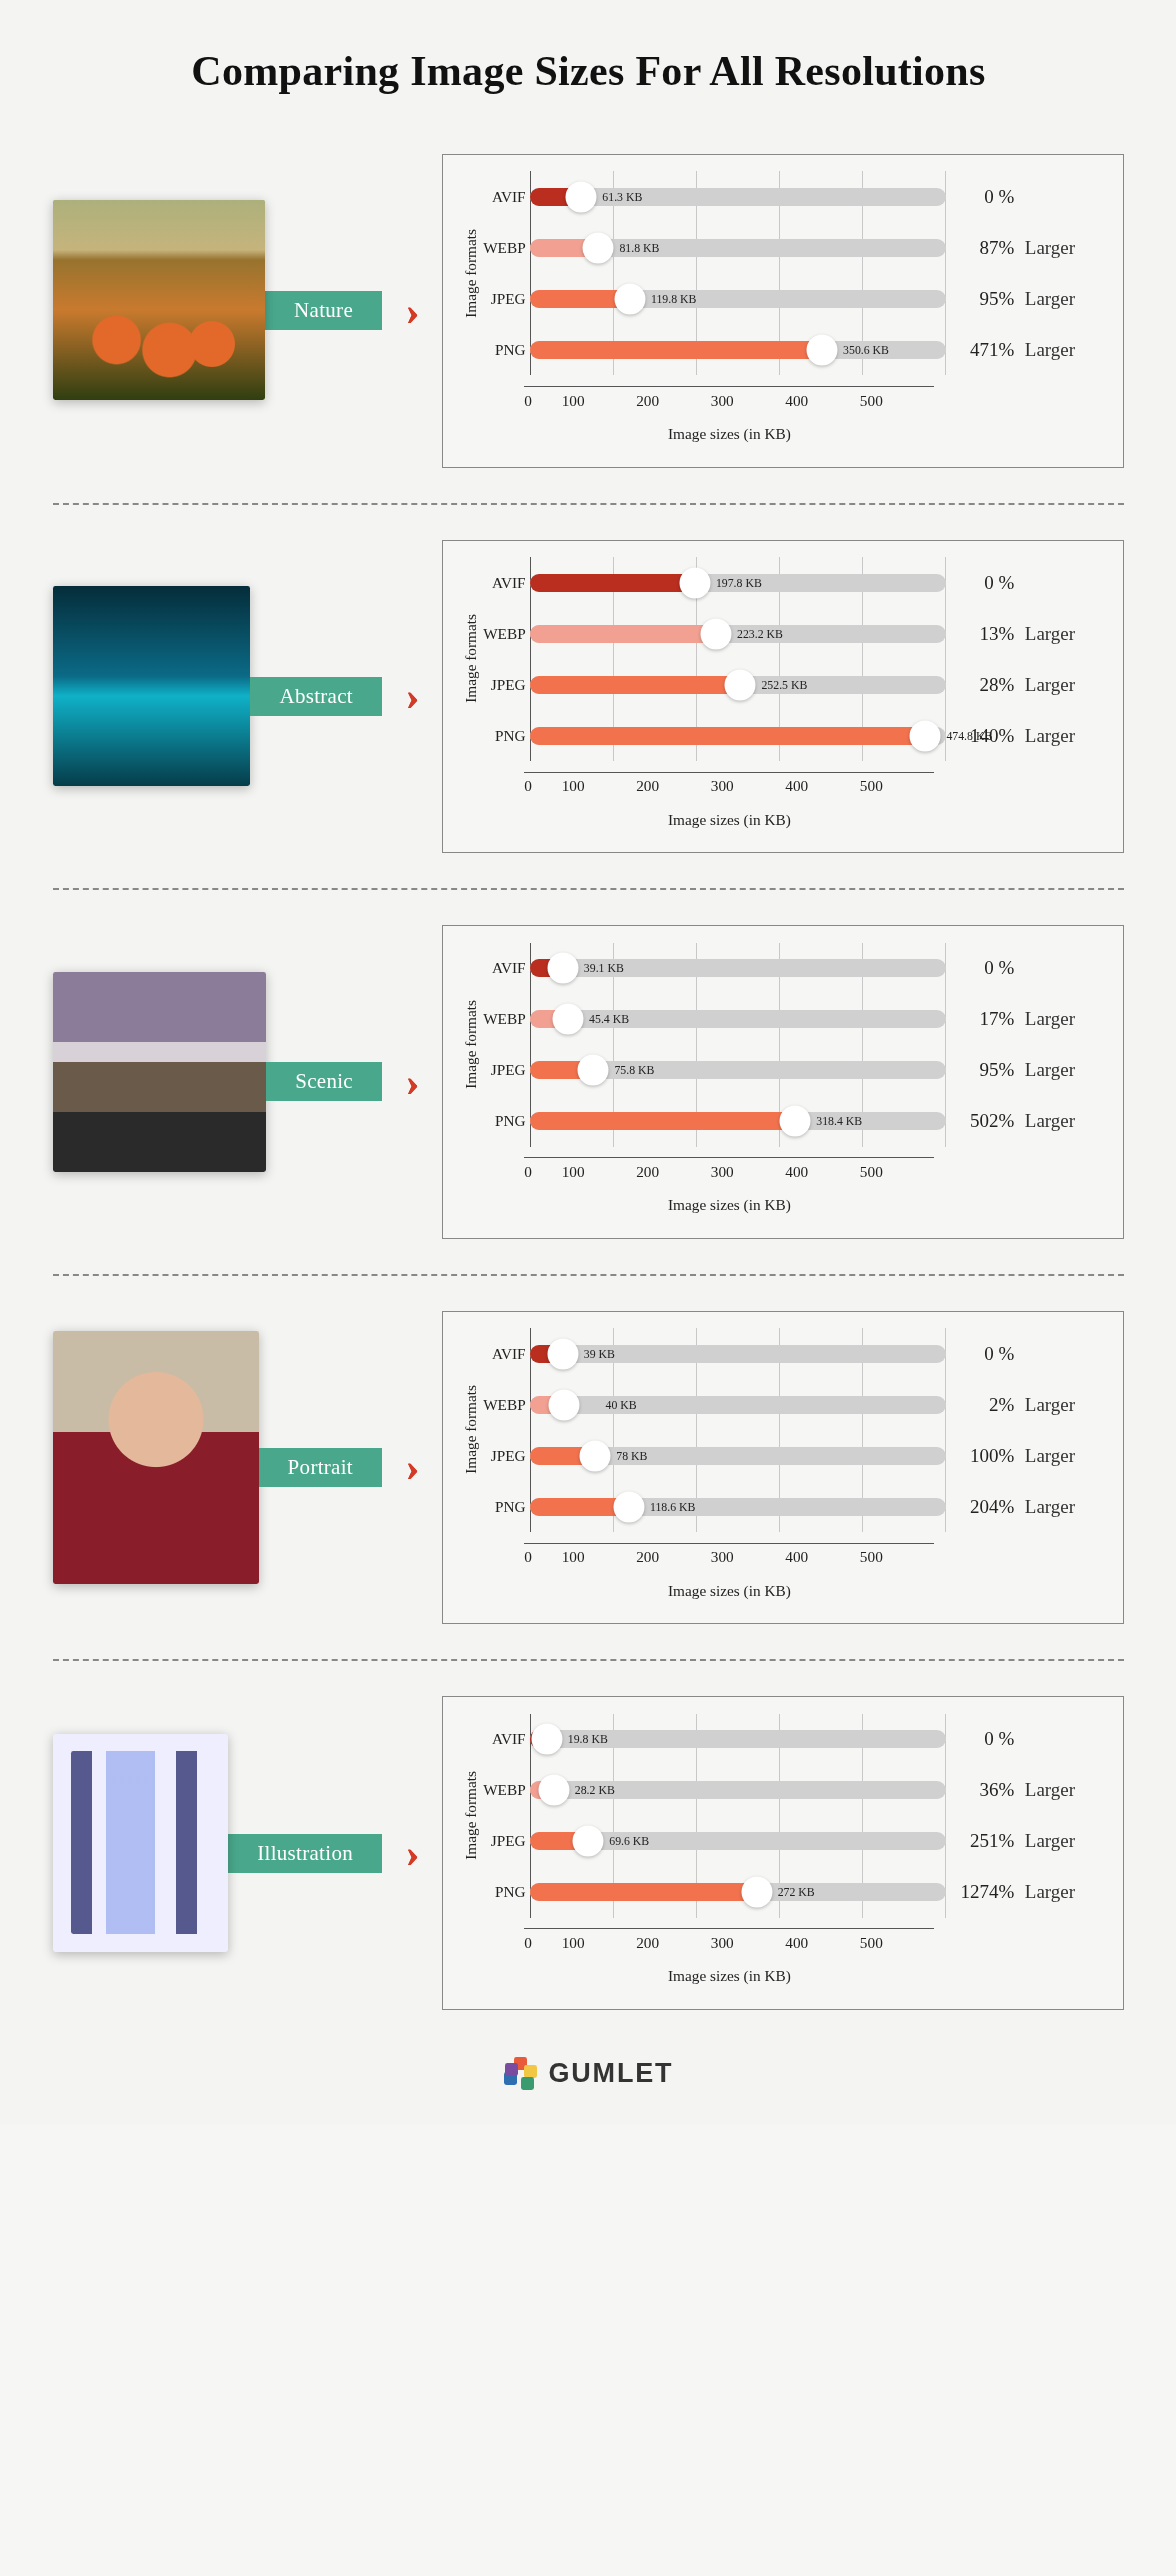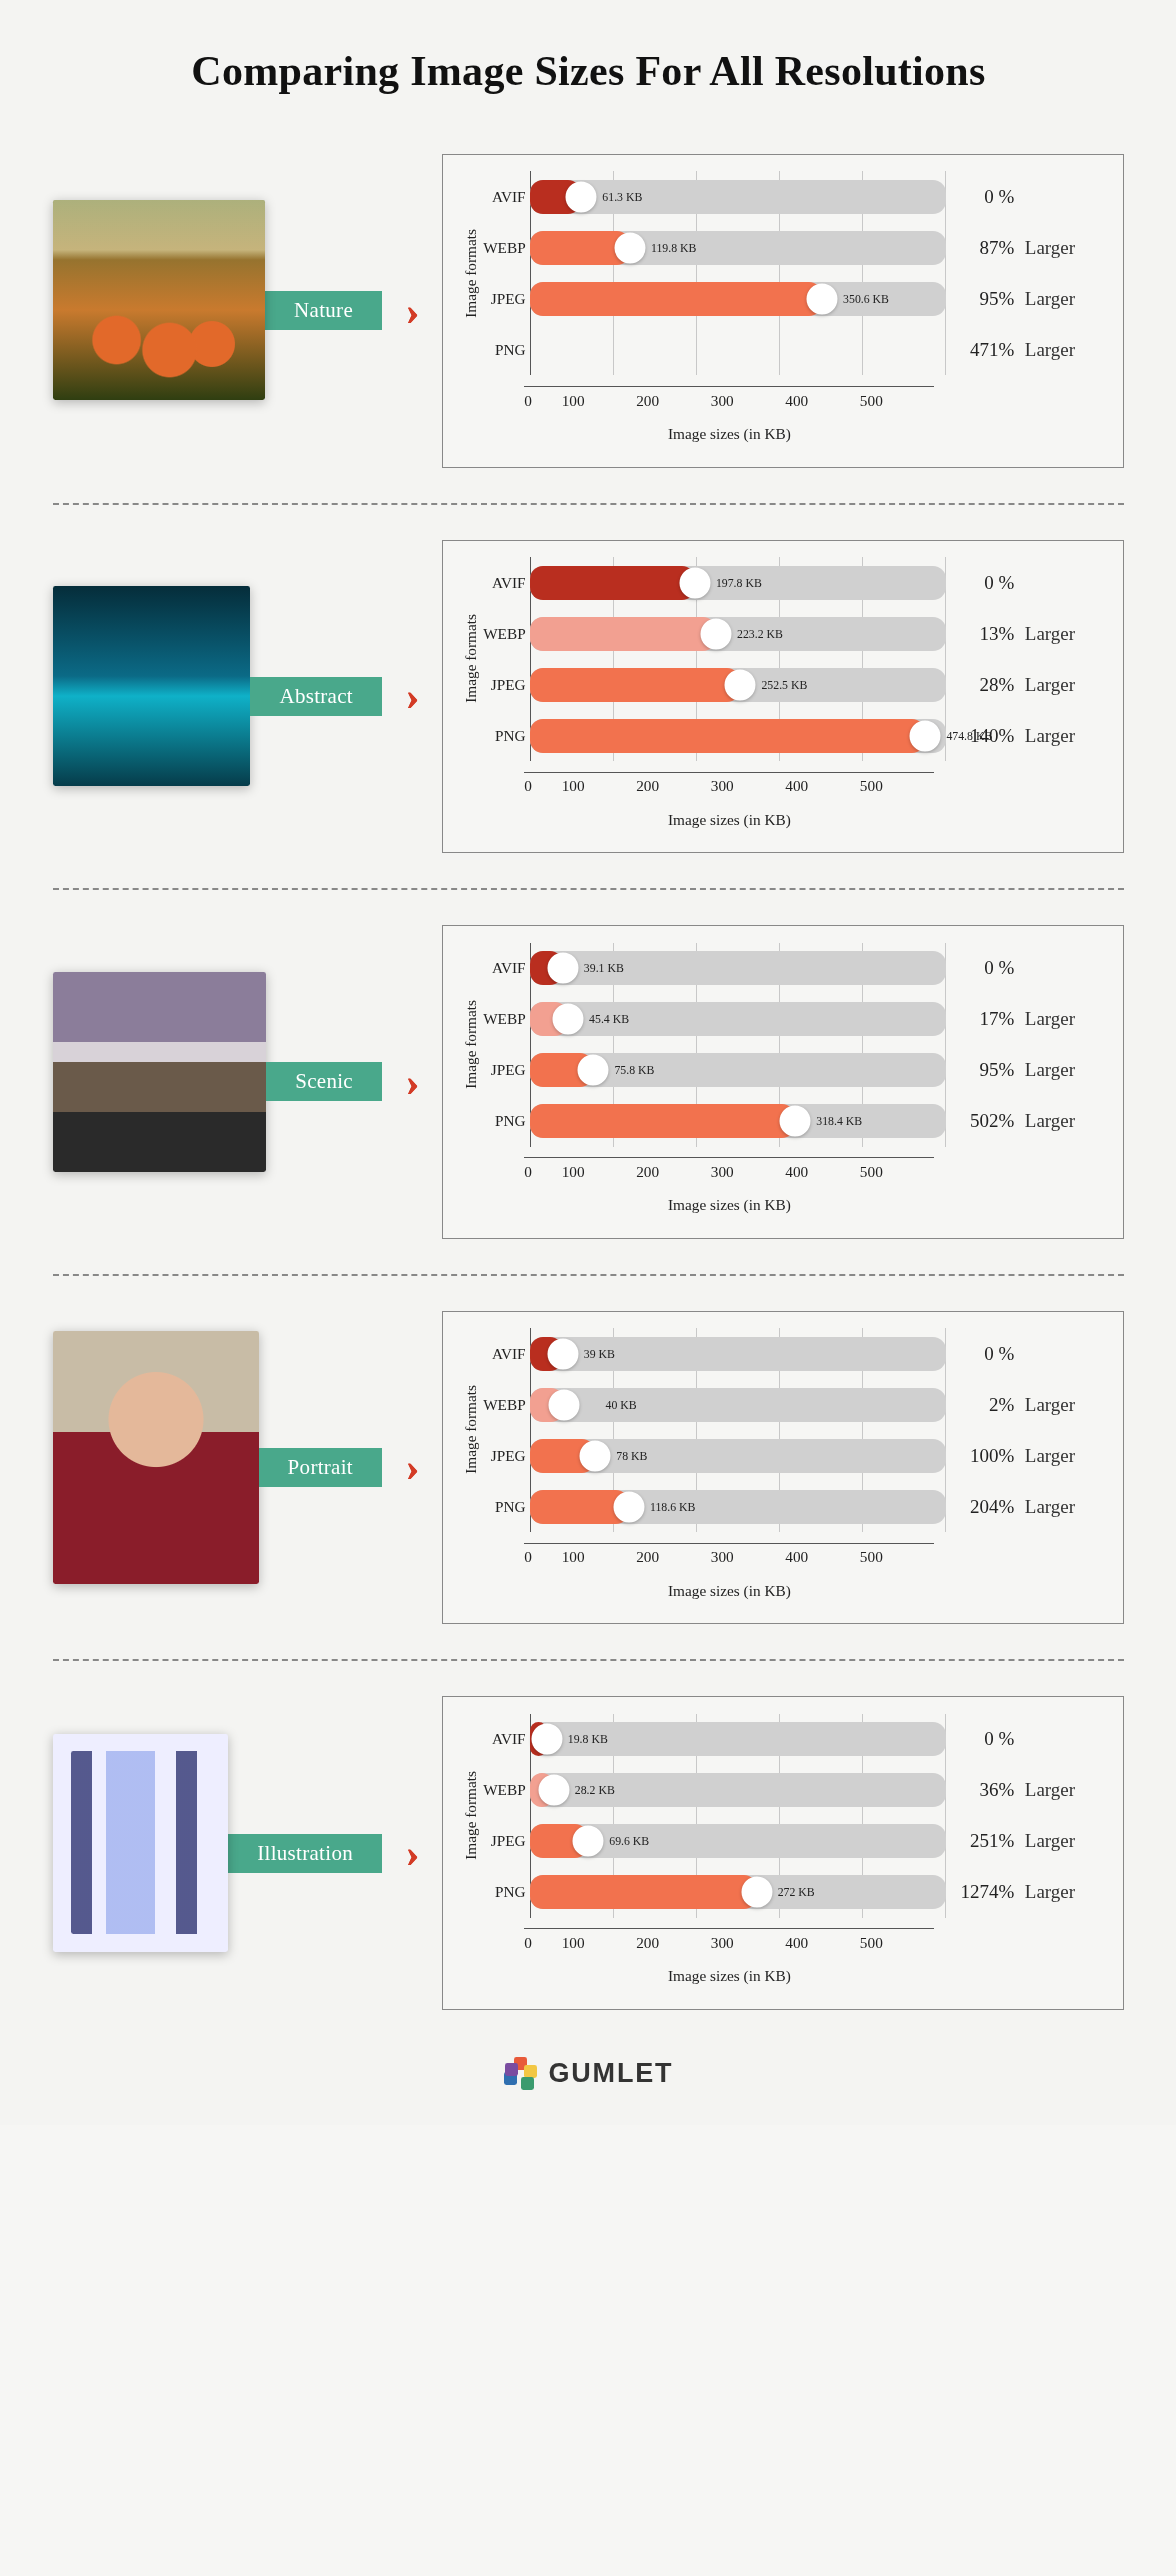--- a/index.html
+++ b/index.html
@@ -127,21 +127,21 @@
     display:flex;
   }
   .grid .gl {
     border-left: 1.2px solid #c8c8c8; height:100%;
   }
   .bar-row {
     position:relative; height:51px; display:flex; align-items:center;
   }
   .track {
     position:relative;
-    height: 34px;
+    height: 18px;
     width: 100%;
     background: #d0d0d0;
     border-radius: 13px;
   }
   .fill {
     position:absolute; left:0; top:0; bottom:0;
     border-radius: 13px;
   }
   .endcap {
     position:absolute; top:50%; transform:translate(-50%,-50%);
@@ -218,20 +218,27 @@
                   <div class="gl" style="margin-left: calc(20% - 1.2px);"></div>
                   <div class="gl" style="margin-left: calc(20% - 1.2px);"></div>
                   <div class="gl" style="margin-left: calc(20% - 1.2px);"></div>
                   <div class="gl" style="margin-left: calc(20% - 1.2px);"></div>
                 </div>
                 <div class="bar-row">
                   <div class="track">
                     <div class="fill" style="width: 12.26%; background: rgb(185, 46, 31);"></div>
                     <div class="endcap" style="left: 12.26%;"></div>
                     <div class="bar-label" style="left: calc(12.26% + 21px);">61.3 KB</div>
+                  </div>
+                </div>
+                <div class="bar-row">
+                  <div class="track">
+                    <div class="fill" style="width: 16.36%; background: rgb(242, 160, 145);"></div>
+                    <div class="endcap" style="left: 16.36%;"></div>
+                    <div class="bar-label" style="left: calc(16.36% + 21px);">81.8  KB</div>
                   </div>
                 </div>
                 <div class="bar-row">
                   <div class="track">
                     <div class="fill" style="width: 23.96%; background: rgb(242, 114, 78);"></div>
                     <div class="endcap" style="left: 23.96%;"></div>
                     <div class="bar-label" style="left: calc(23.96% + 21px);">119.8 KB</div>
                   </div>
                 </div>
                 <div class="bar-row">

